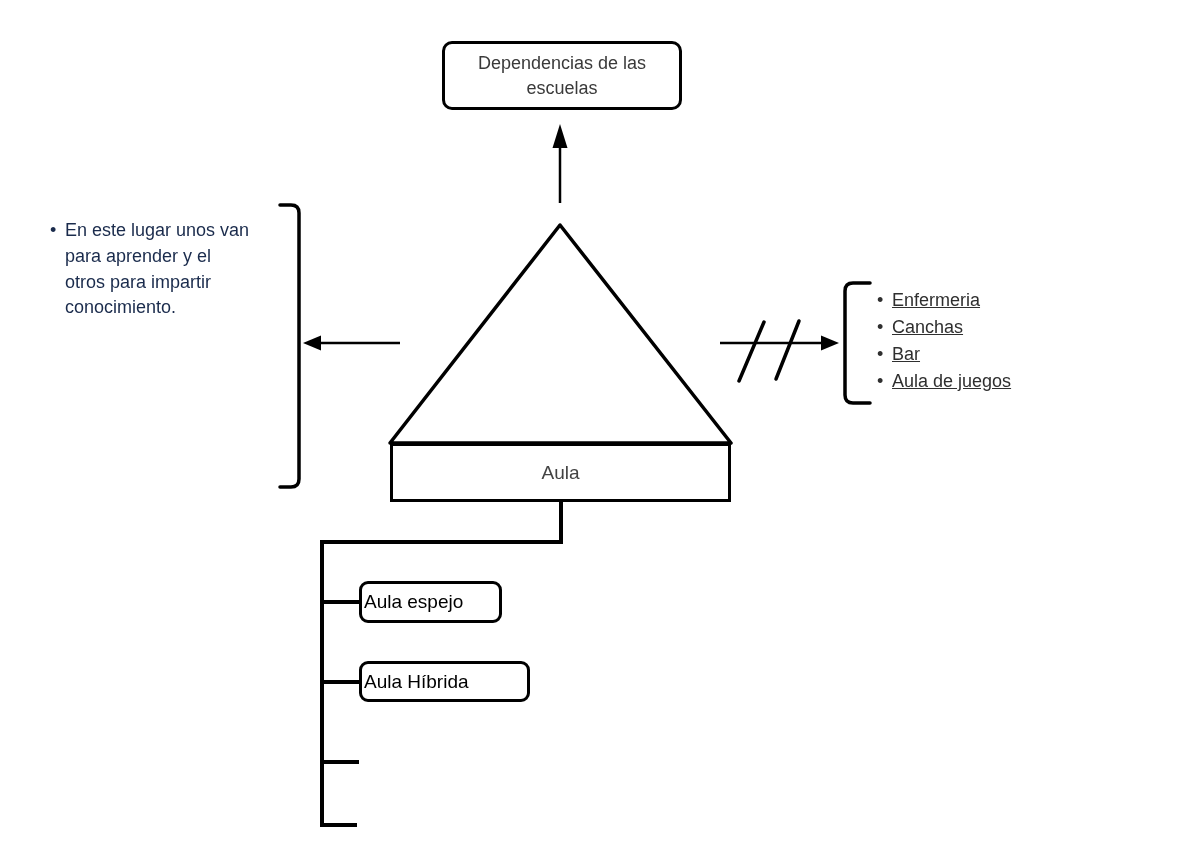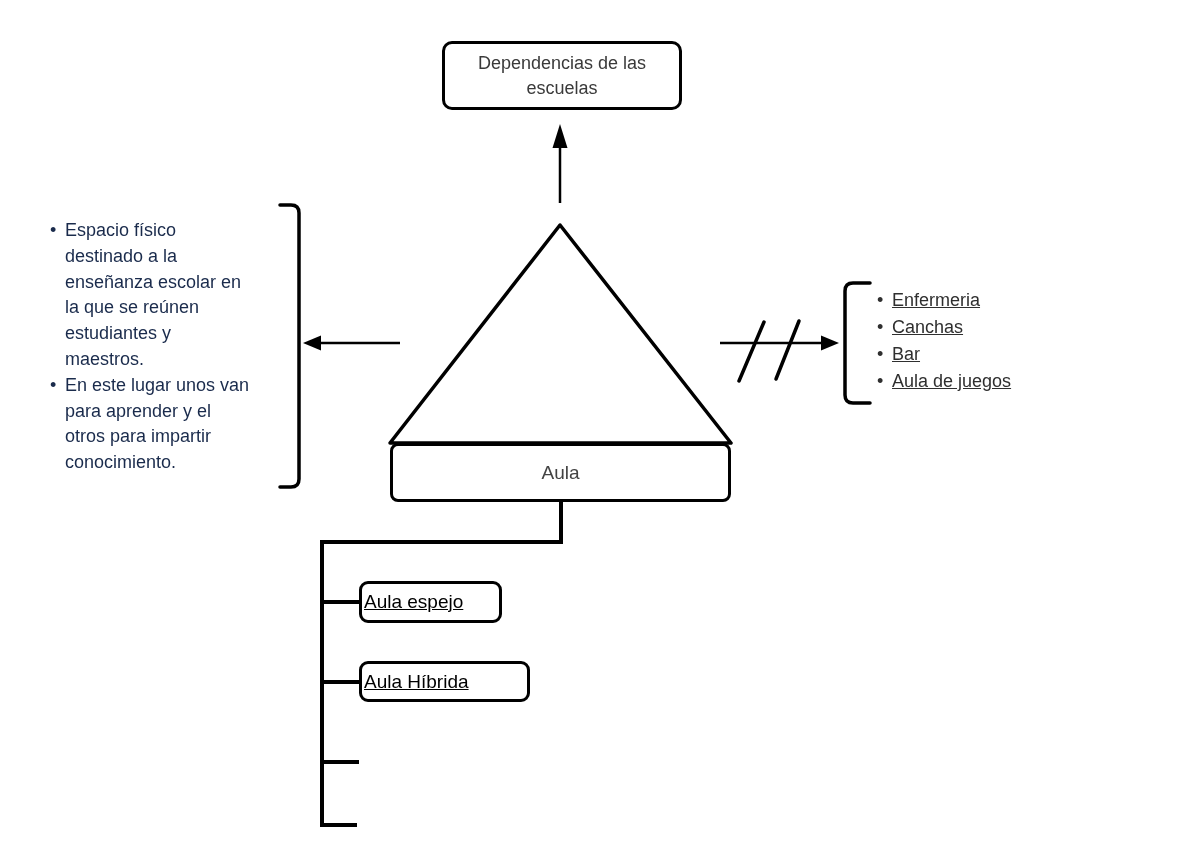--- a/index.html
+++ b/index.html
@@ -47,31 +47,30 @@
     width: 240px; height: 69px;
     border-radius: 10px;
     color: var(--top-text, #3a3a3a);
     font-size: 18px;
     line-height: 25px;
     padding: 12px 20px;
   }
   .aula-box {
     left: 390px; top: 443px;
     width: 341px; height: 59px;
-    border-radius: 8px;
+    border-radius: 0;
     color: var(--aula-text, #434343);
     font-size: 19px;
   }
   .child-box {
     border-radius: 9px;
     color: var(--child-text, #000000);
     font-size: 19px;
     padding-left: 2px;
     justify-content: flex-start;
-    text-decoration: underline;
   }
   .child-espejo   { left: 359px; top: 581px; width: 143px; height: 42px; }
   .child-hibrida  { left: 359px; top: 661px; width: 171px; height: 41px; }
   .child-sincrona { left: 358px; top: 739px; width: 223px; height: 45px; }
 
   ul.note {
     list-style: none;
     margin: 0;
     padding: 0;
     position: absolute;
@@ -150,21 +149,20 @@
 
   <div class="node centered top-box">
     <span>Dependencias de las escuelas</span>
   </div>
 
   <div class="node centered aula-box">
     <span>Aula</span>
   </div>
 
   <ul class="note left-note">
-      <li>Espacio físico destinado a la enseñanza escolar en la que se reúnen estudiantes y maestros.</li>
       <li>En este lugar unos van para aprender y el otros para impartir conocimiento.</li>
     </ul>
 
   <ul class="note right-note">
       <li>Enfermeria</li>
       <li>Canchas</li>
       <li>Bar</li>
       <li>Aula de juegos</li>
     </ul>
 

